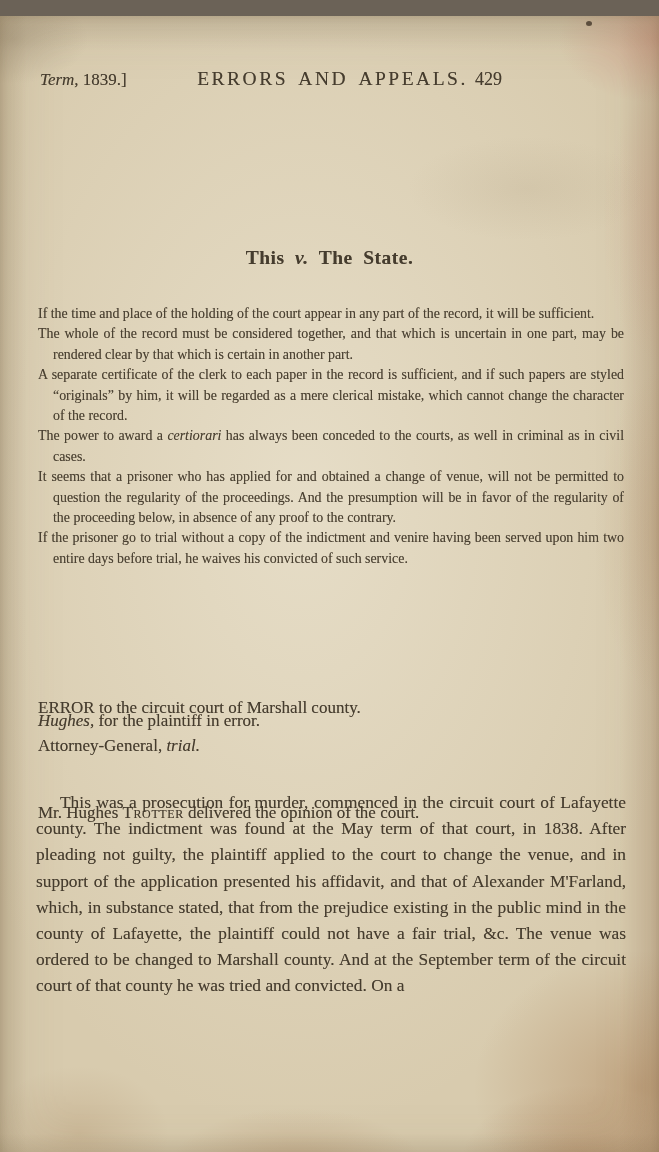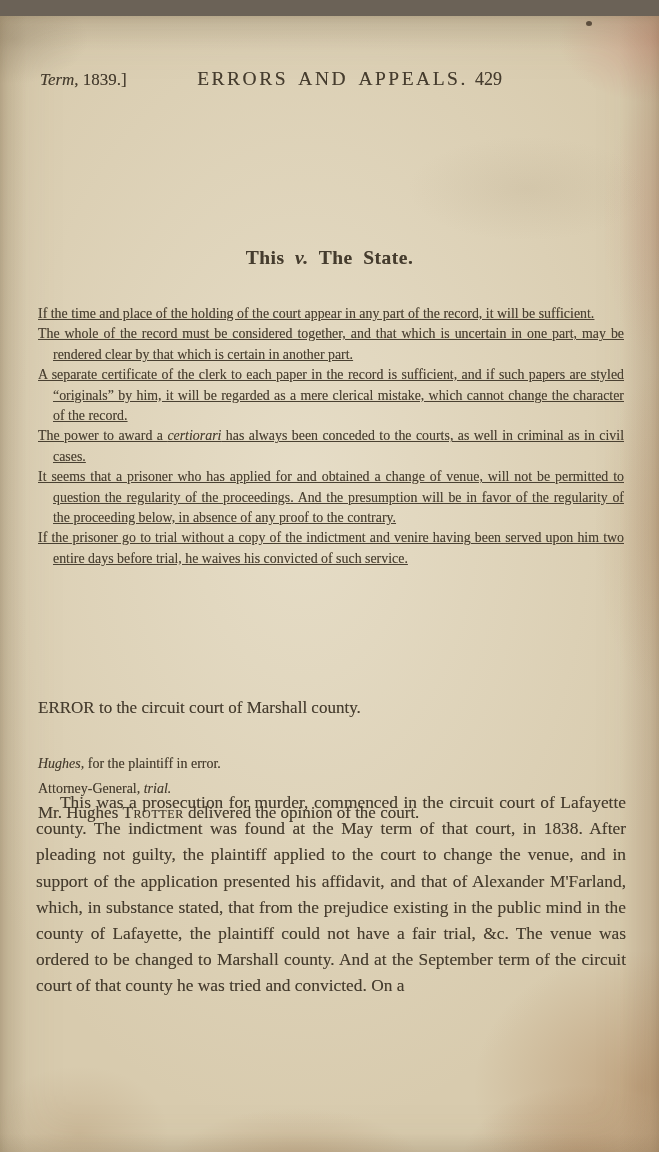--- a/index.html
+++ b/index.html
@@ -44,26 +44,25 @@
   .case-title {
     position: absolute; top: 231px; left: 0; right: 0; margin: 0;
     text-align: center; font-size: 19.5px; font-weight: bold;
     letter-spacing: 0.5px; word-spacing: 5px;
   }
 
   .headnotes {
     position: absolute; top: 288px; left: 38px; width: 586px;
     font-size: 13.9px; line-height: 20.4px; text-align: justify;
     color: #4a4132;
-    text-decoration: underline;
   }
   .headnote { margin: 0; padding-left: 15px; text-indent: -15px; }
 
   .error-line { position: absolute; top: 682px; left: 38px; margin: 0; font-size: 17px; }
-  .counsel { position: absolute; top: 736px; left: 38px; font-size: 14px; line-height: 24.5px; }
+  .counsel { position: absolute; top: 693px; left: 38px; font-size: 17px; line-height: 24.5px; }
   .counsel p { margin: 0; }
   .attribution { position: absolute; top: 787px; left: 38px; margin: 0; font-size: 17px; }
 
   .body-par {
     position: absolute; top: 773px; left: 36px; width: 590px; margin: 0;
     font-size: 17.4px; line-height: 26.2px; text-align: justify; text-indent: 24px;
   }
 
   .speck {
     position: absolute; left: 586px; top: 5px; width: 6px; height: 5px;

